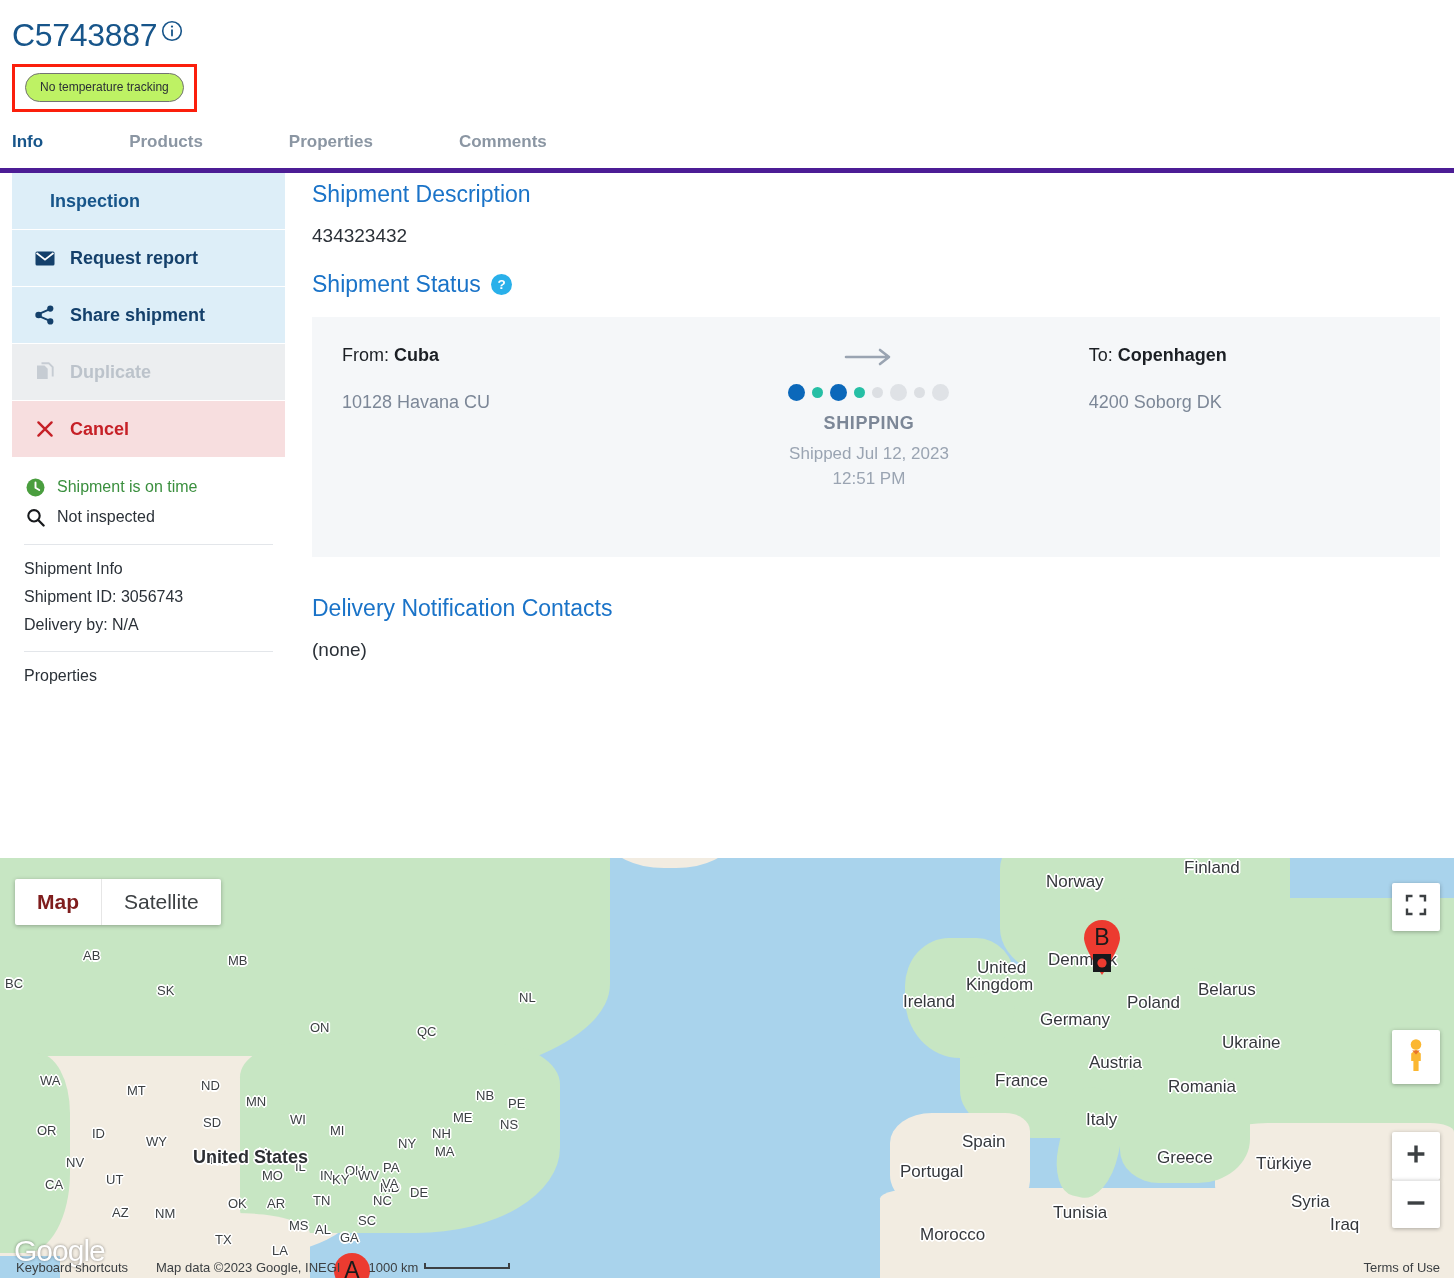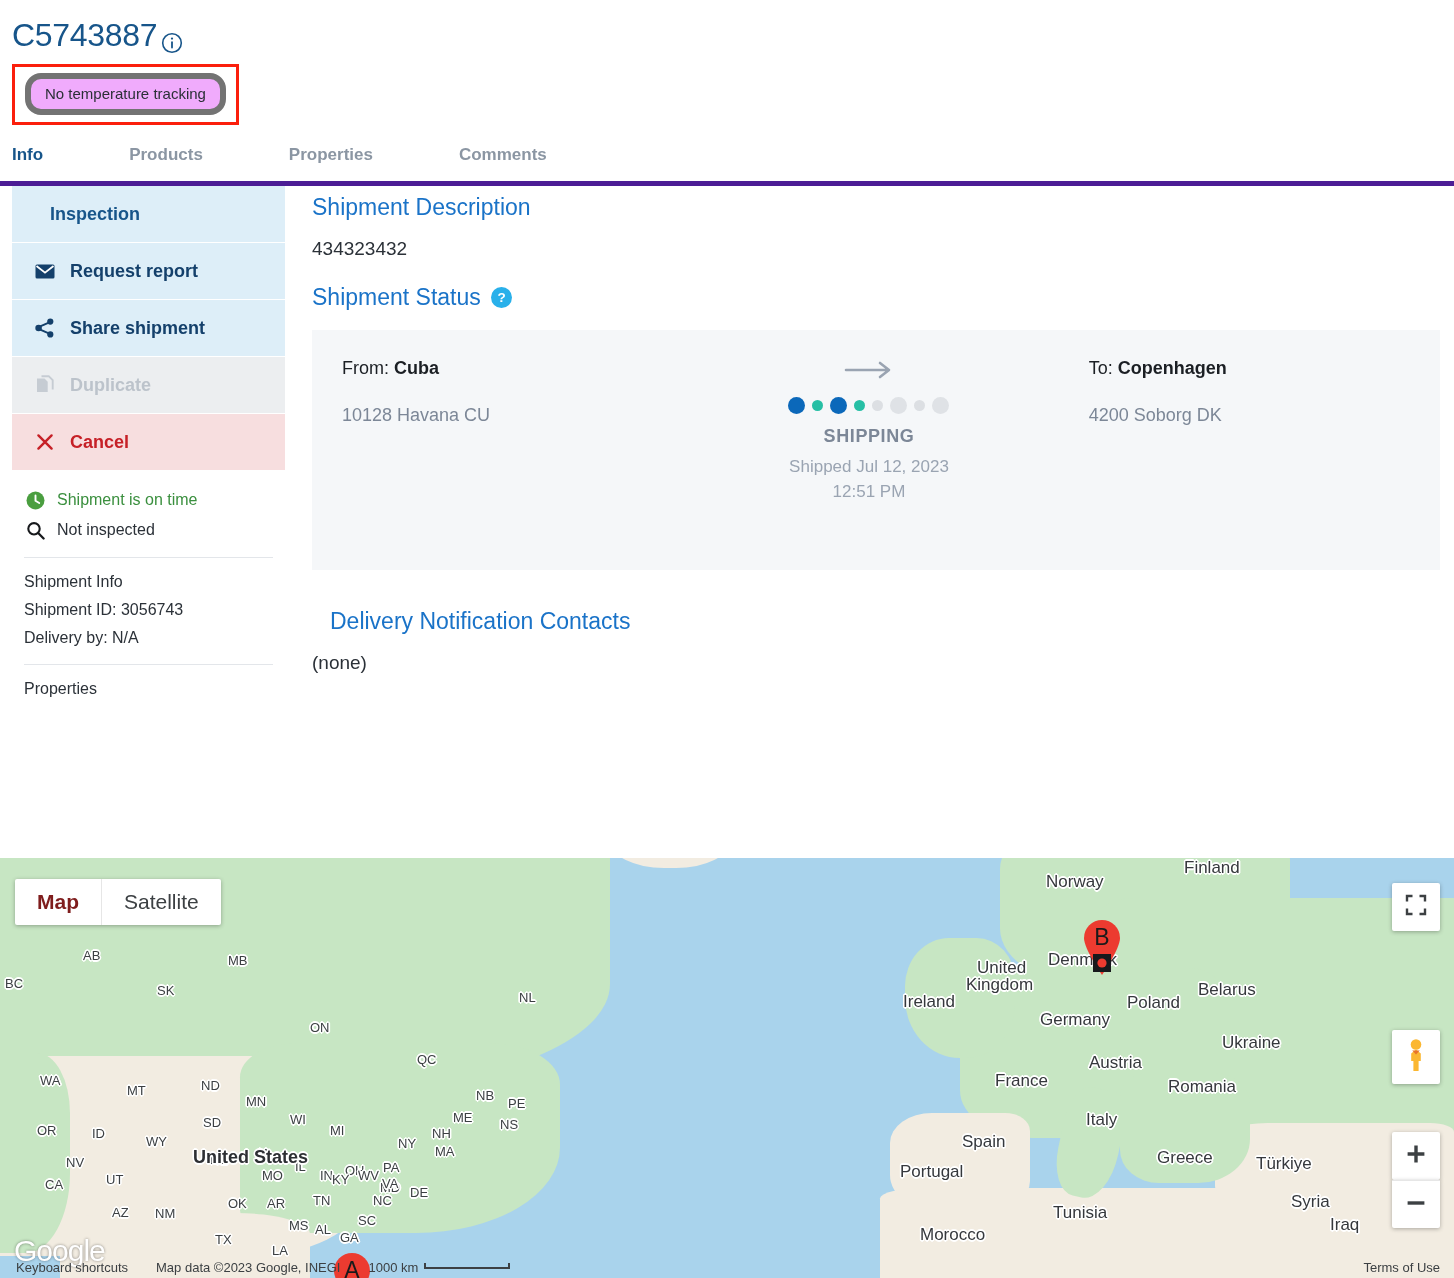--- a/index.html
+++ b/index.html
@@ -6,38 +6,38 @@
   html, body {
     width: 1454px; height: 1278px;
     font-family: "Liberation Sans", sans-serif;
     background: #ffffff;
     overflow: hidden;
   }
   .page { position: relative; width: 1454px; height: 1278px; }
 
   
   .header { padding: 16px 0 0 12px; }
-  .title-row { display: flex; align-items: flex-end; gap: 4px; }
+  .title-row { display: flex; align-items: flex-start; gap: 4px; }
   .title {
     font-size: 32px; color: #17558a; font-weight: 400;
     letter-spacing: -0.3px; line-height: 38px;
   }
   .info-icon { width: 22px; height: 22px; display:block; margin-top:4px; }
 
   .badge-wrap {
     margin-top: 10px; display: inline-block;
     border: 3px solid #fb1f0c; padding: 6px 10px 7px 10px;
   }
   .badge {
     display: inline-block;
-    background: #f0abfc;
-    border: 6px solid #737373;
+    background: #bef264;
+    border: 1px solid #737373;
     border-radius: 16px;
     padding: 6px 14px 7px 14px;
-    font-size: 15px; color: #2a2f36;
+    font-size: 12px; color: #2a2f36;
   }
 
   
   .tabs {
     margin-top: 14px;
     display: flex;
     padding-left: 12px;
     border-bottom: 5px solid #4c1d95;
   }
   .tab {
@@ -343,21 +343,21 @@
 
         <div class="card-col right">
           <div class="addr-head">
             <span>To:</span>
             <b>Copenhagen</b>
           </div>
           <div class="addr-sub">4200 Soborg DK</div>
         </div>
       </div>
 
-      <div class="sec-title" style="margin-top:36px;margin-left:18px;">Delivery Notification Contacts</div>
+      <div class="sec-title" style="margin-top:36px;">Delivery Notification Contacts</div>
       <div class="plain">(none)</div>
     </div>
   </div>
 
   <div class="map">
     <div class="sea"></div>
 
     <div class="landmass" style="left:-40px; top:-30px; width:650px; height:260px; border-radius: 0 0 40% 30%;"></div>
     <div class="land-tan" style="left:-40px; top:198px; width:400px; height:200px; border-radius:0 18% 28% 0;"></div>
     <div class="landmass" style="left:240px; top:185px; width:320px; height:190px; border-radius:18% 22% 45% 12%;"></div>
@@ -374,21 +374,21 @@
     <div class="landmass" style="left:1060px; top:230px; width:60px; height:110px; border-radius:35% 30% 45% 40%; transform:rotate(12deg);"></div>
     <div class="landmass" style="left:1120px; top:215px; width:130px; height:110px; border-radius:22% 28% 40% 30%;"></div>
     <div class="land-tan" style="left:610px; top:-50px; width:120px; height:60px; border-radius:0 0 45% 45%;"></div>
 
     <div id="map-labels">
         <div class="map-lbl" style="left: 83px; top: 90px;">AB</div>
         <div class="map-lbl" style="left: 5px; top: 118px;">BC</div>
         <div class="map-lbl" style="left: 157px; top: 125px;">SK</div>
         <div class="map-lbl" style="left: 228px; top: 95px;">MB</div>
         <div class="map-lbl" style="left: 310px; top: 162px;">ON</div>
-        <div class="map-lbl" style="left: 417px; top: 166px; margin-top: 28px;">QC</div>
+        <div class="map-lbl" style="left: 417px; top: 166px;">QC</div>
         <div class="map-lbl" style="left: 519px; top: 132px;">NL</div>
         <div class="map-lbl" style="left: 40px; top: 215px;">WA</div>
         <div class="map-lbl" style="left: 127px; top: 225px;">MT</div>
         <div class="map-lbl" style="left: 201px; top: 220px;">ND</div>
         <div class="map-lbl" style="left: 246px; top: 236px;">MN</div>
         <div class="map-lbl" style="left: 290px; top: 254px;">WI</div>
         <div class="map-lbl" style="left: 330px; top: 265px;">MI</div>
         <div class="map-lbl" style="left: 476px; top: 230px;">NB</div>
         <div class="map-lbl" style="left: 508px; top: 238px;">PE</div>
         <div class="map-lbl" style="left: 453px; top: 252px;">ME</div>

